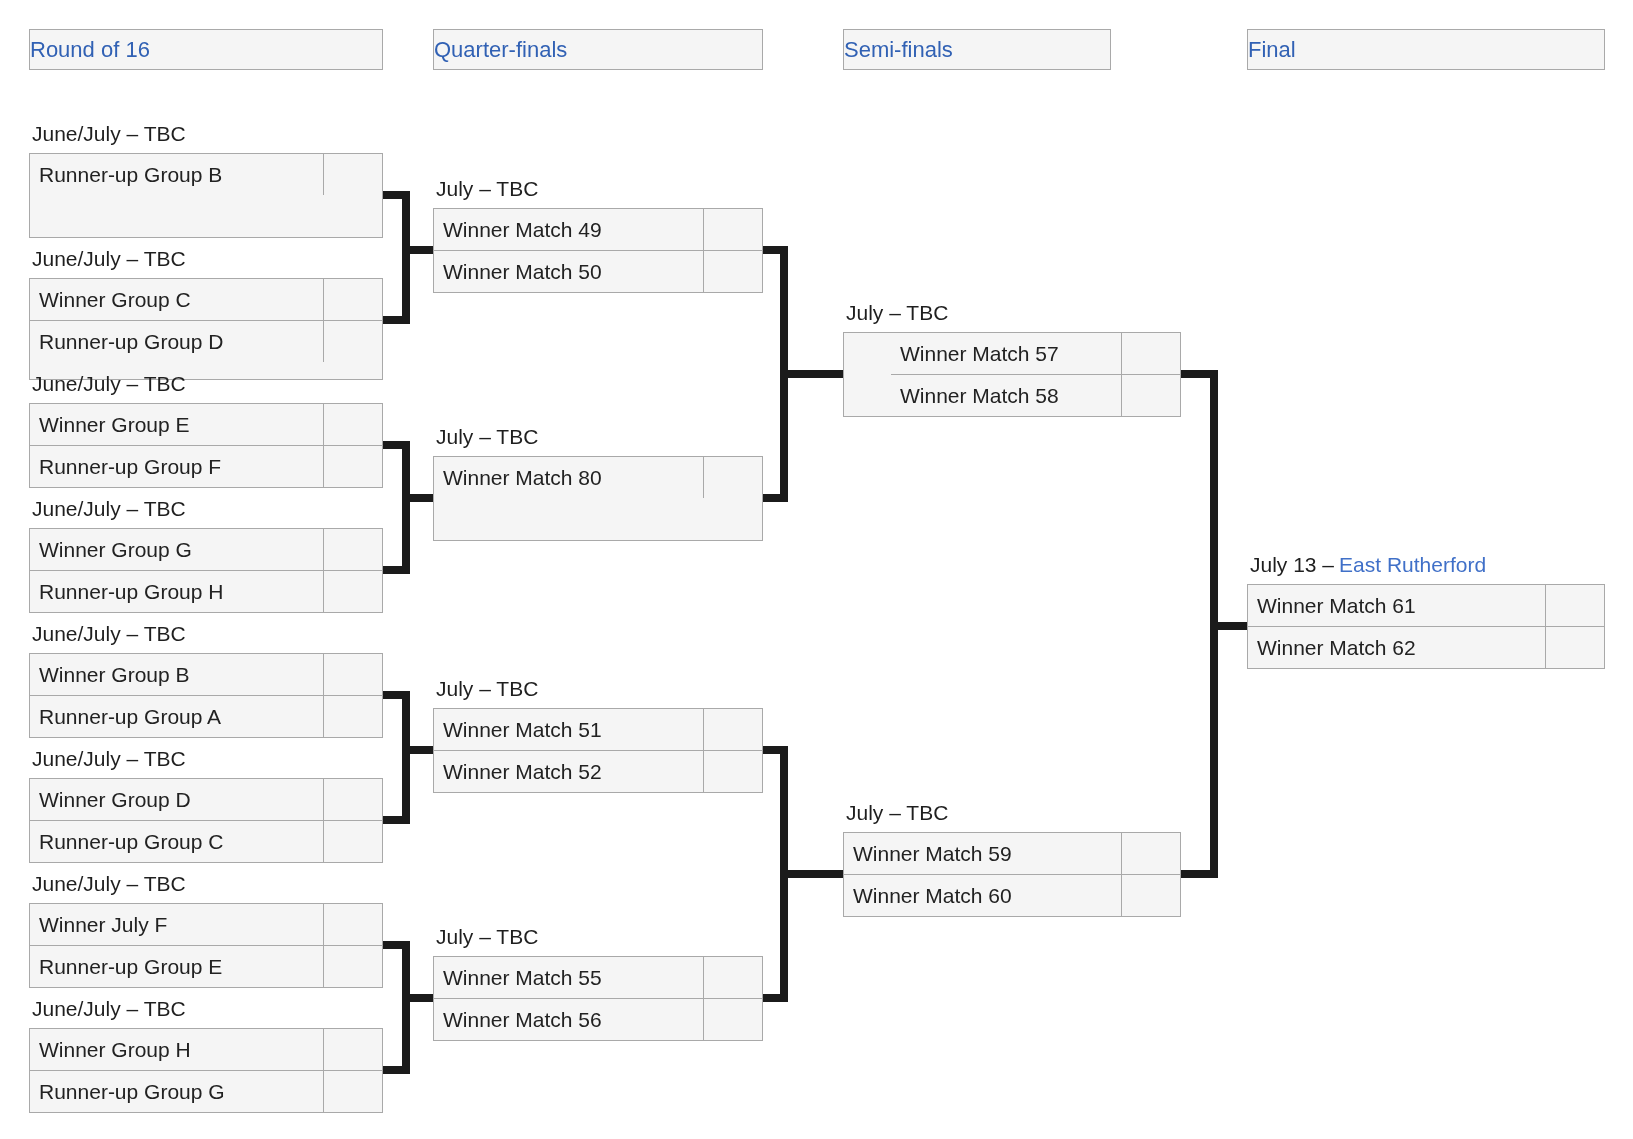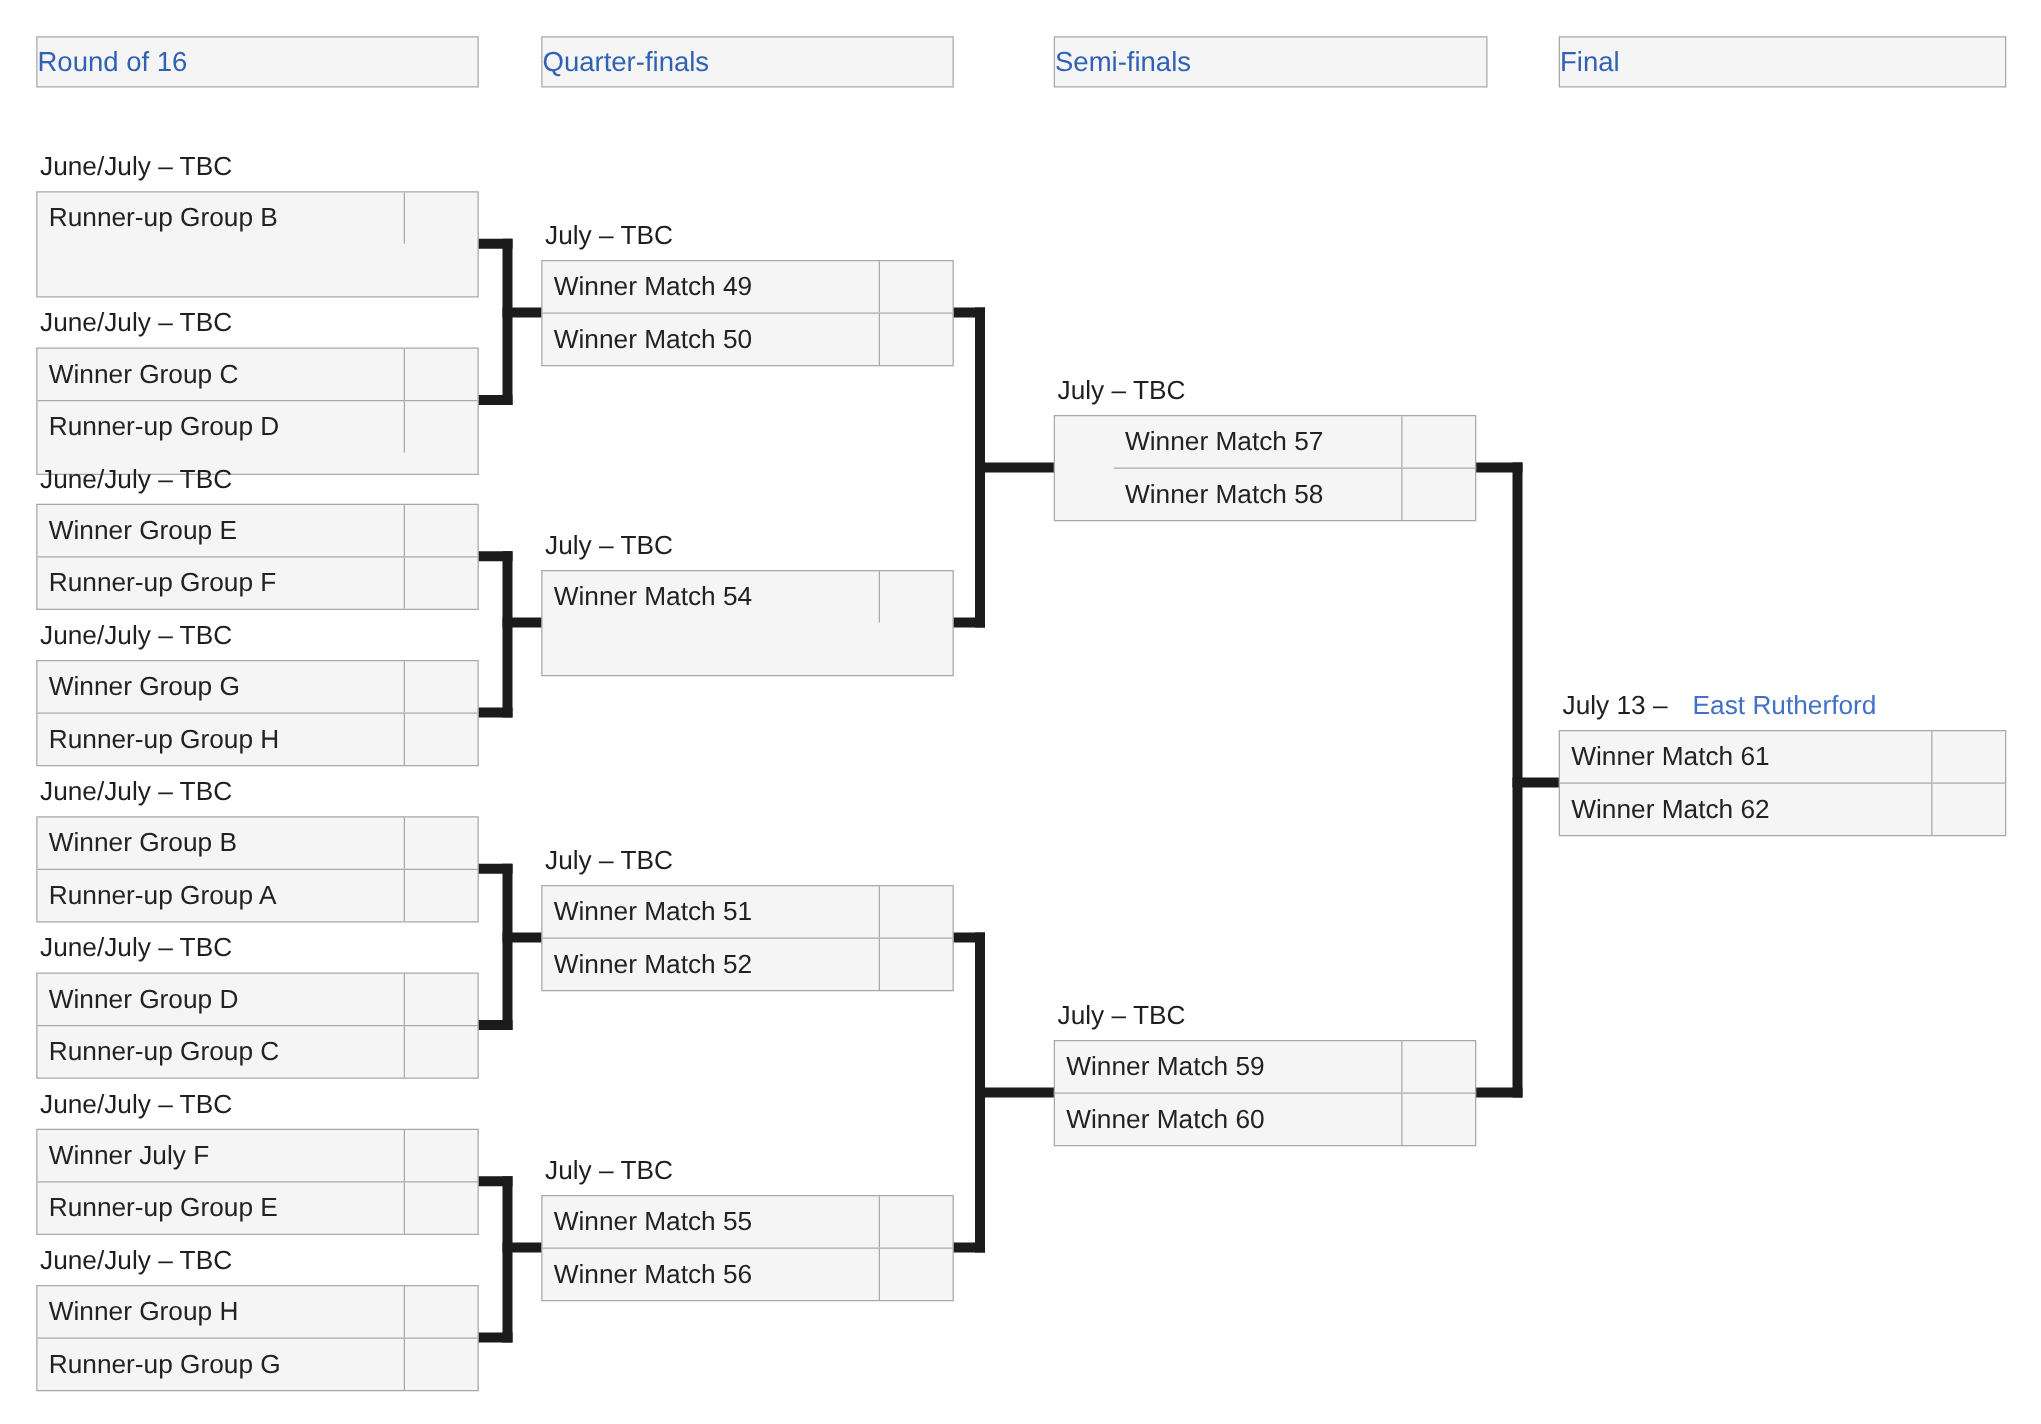--- a/index.html
+++ b/index.html
@@ -24,30 +24,30 @@
   .team-row.first{border-bottom:1px solid var(--box-border);}
   .team-name{
     flex:1;font-size:21px;color:var(--row-text);line-height:41px;
     padding-left:9px;white-space:nowrap;overflow:hidden;
   }
   .score-cell{width:58px;border-left:1px solid var(--box-border);}
   .match-label{
     position:absolute;height:30px;line-height:30px;font-size:21px;
     color:var(--label-text);white-space:nowrap;
   }
-  .venue{color:var(--venue-link);margin-left:20px;}
+  .venue{color:var(--venue-link);margin-left:5px;}
   .connector{position:absolute;background:var(--connector);}
 </style>
 </head>
 <body style="--header-text: #3161b4; --box-fill: #f5f5f5; --box-border: #a9a9a9; --row-text: #222222; --label-text: #1f1f1f; --venue-link: #4070c8; --connector: #1b1b1b;">
 
 <div id="bracket">
     <div class="round-header" style="left: 29px; top: 29px; width: 354px; height: 41px;">Round of 16</div>
     <div class="round-header" style="left: 433px; top: 29px; width: 330px; height: 41px;">Quarter-finals</div>
-    <div class="round-header" style="left: 843px; top: 29px; width: 347px; height: 41px;">Semi-finals</div>
+    <div class="round-header" style="left: 843px; top: 29px; width: 268px; height: 41px;">Semi-finals</div>
     <div class="round-header" style="left: 1247px; top: 29px; width: 358px; height: 41px;">Final</div>
     <div class="match-label" style="left: 32px; top: 119px;"><span>June/July – TBC</span></div>
     <div class="match" style="left: 29px; top: 153px; width: 354px; height: 85px;">
       <div class="team-row">
         <div class="team-name">Runner-up Group B</div>
         <div class="score-cell"></div>
       </div>
     </div>
     <div class="match-label" style="left: 32px; top: 244px;"><span>June/July – TBC</span></div>
     <div class="match" style="left: 29px; top: 278px; width: 354px; height: 102px;">
@@ -133,21 +133,21 @@
         <div class="score-cell"></div>
       </div>
       <div class="team-row">
         <div class="team-name">Winner Match 50</div>
         <div class="score-cell"></div>
       </div>
     </div>
     <div class="match-label" style="left: 436px; top: 422px;"><span>July – TBC</span></div>
     <div class="match" style="left: 433px; top: 456px; width: 330px; height: 85px;">
       <div class="team-row">
-        <div class="team-name">Winner Match 54</div>
+        <div class="team-name">Winner Match 80</div>
         <div class="score-cell"></div>
       </div>
     </div>
     <div class="match-label" style="left: 436px; top: 674px;"><span>July – TBC</span></div>
     <div class="match" style="left: 433px; top: 708px; width: 330px; height: 85px;">
       <div class="team-row first">
         <div class="team-name">Winner Match 51</div>
         <div class="score-cell"></div>
       </div>
       <div class="team-row">

